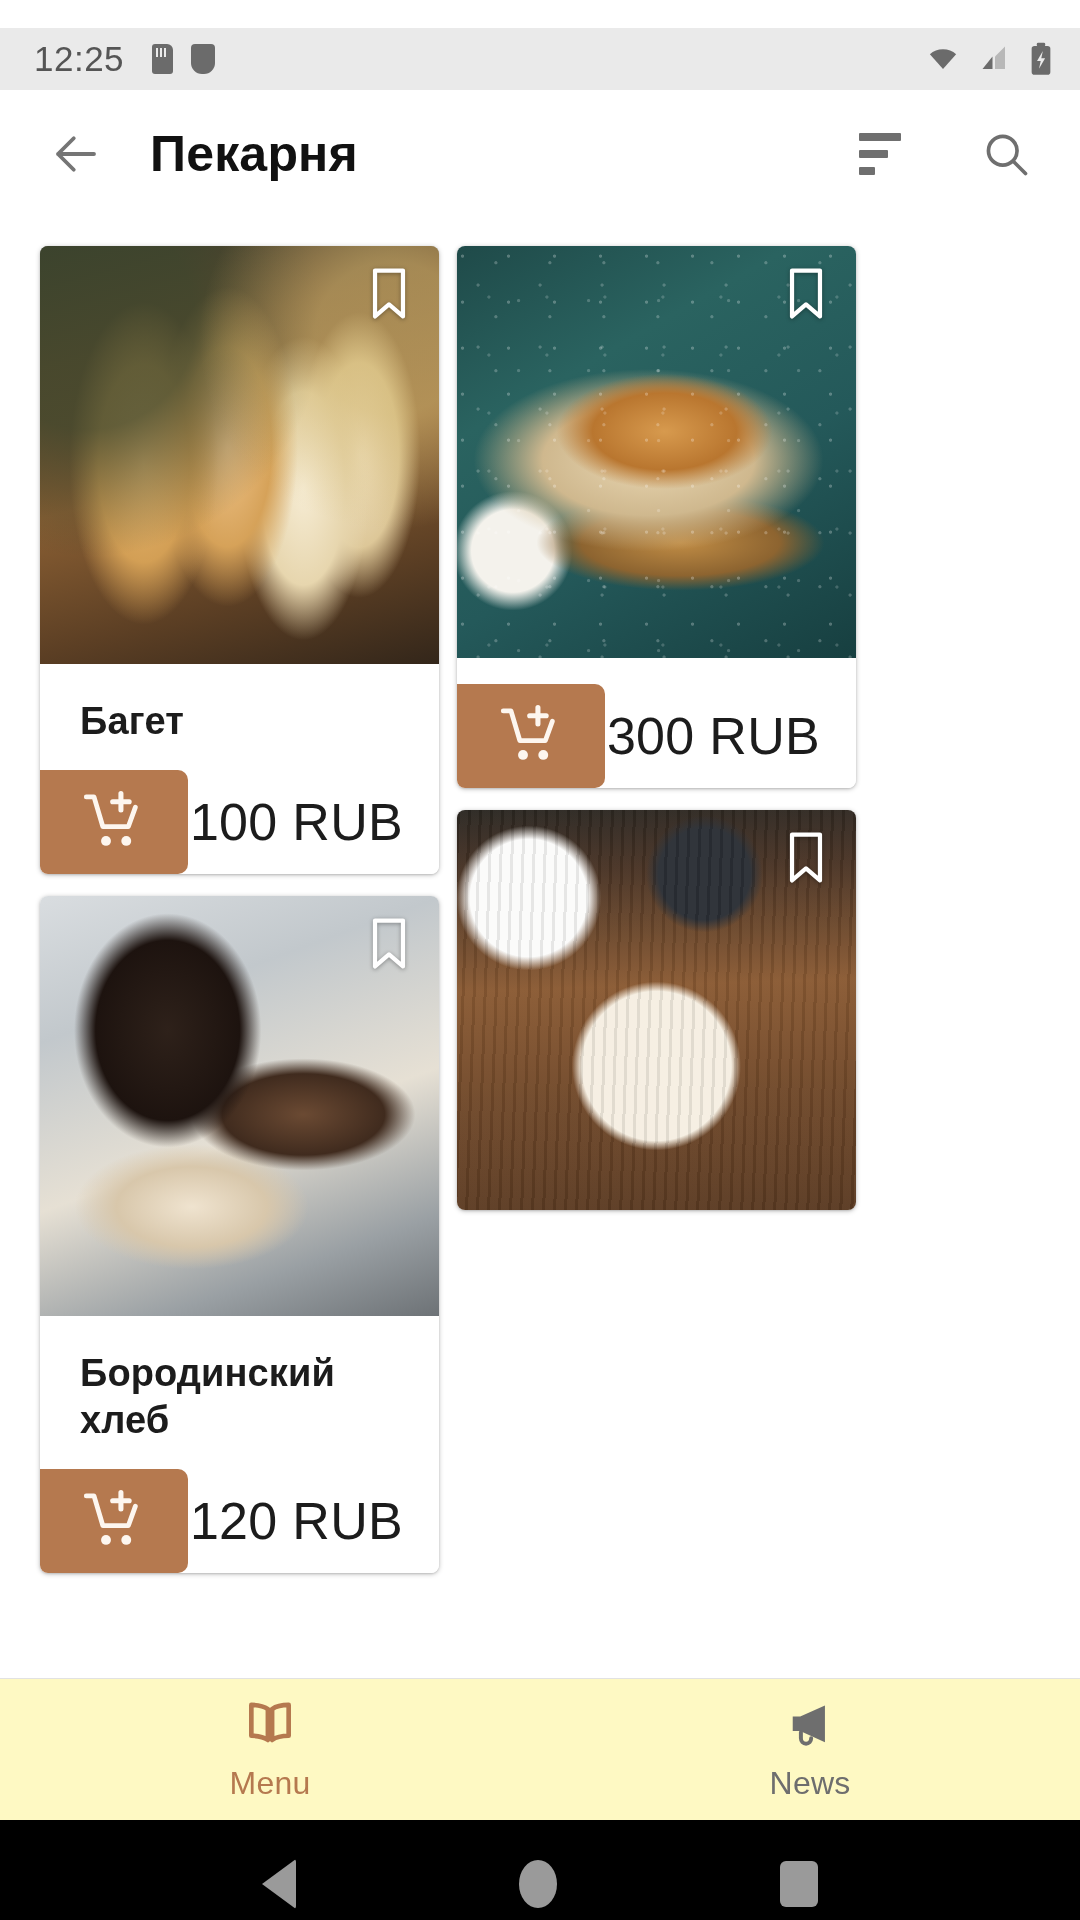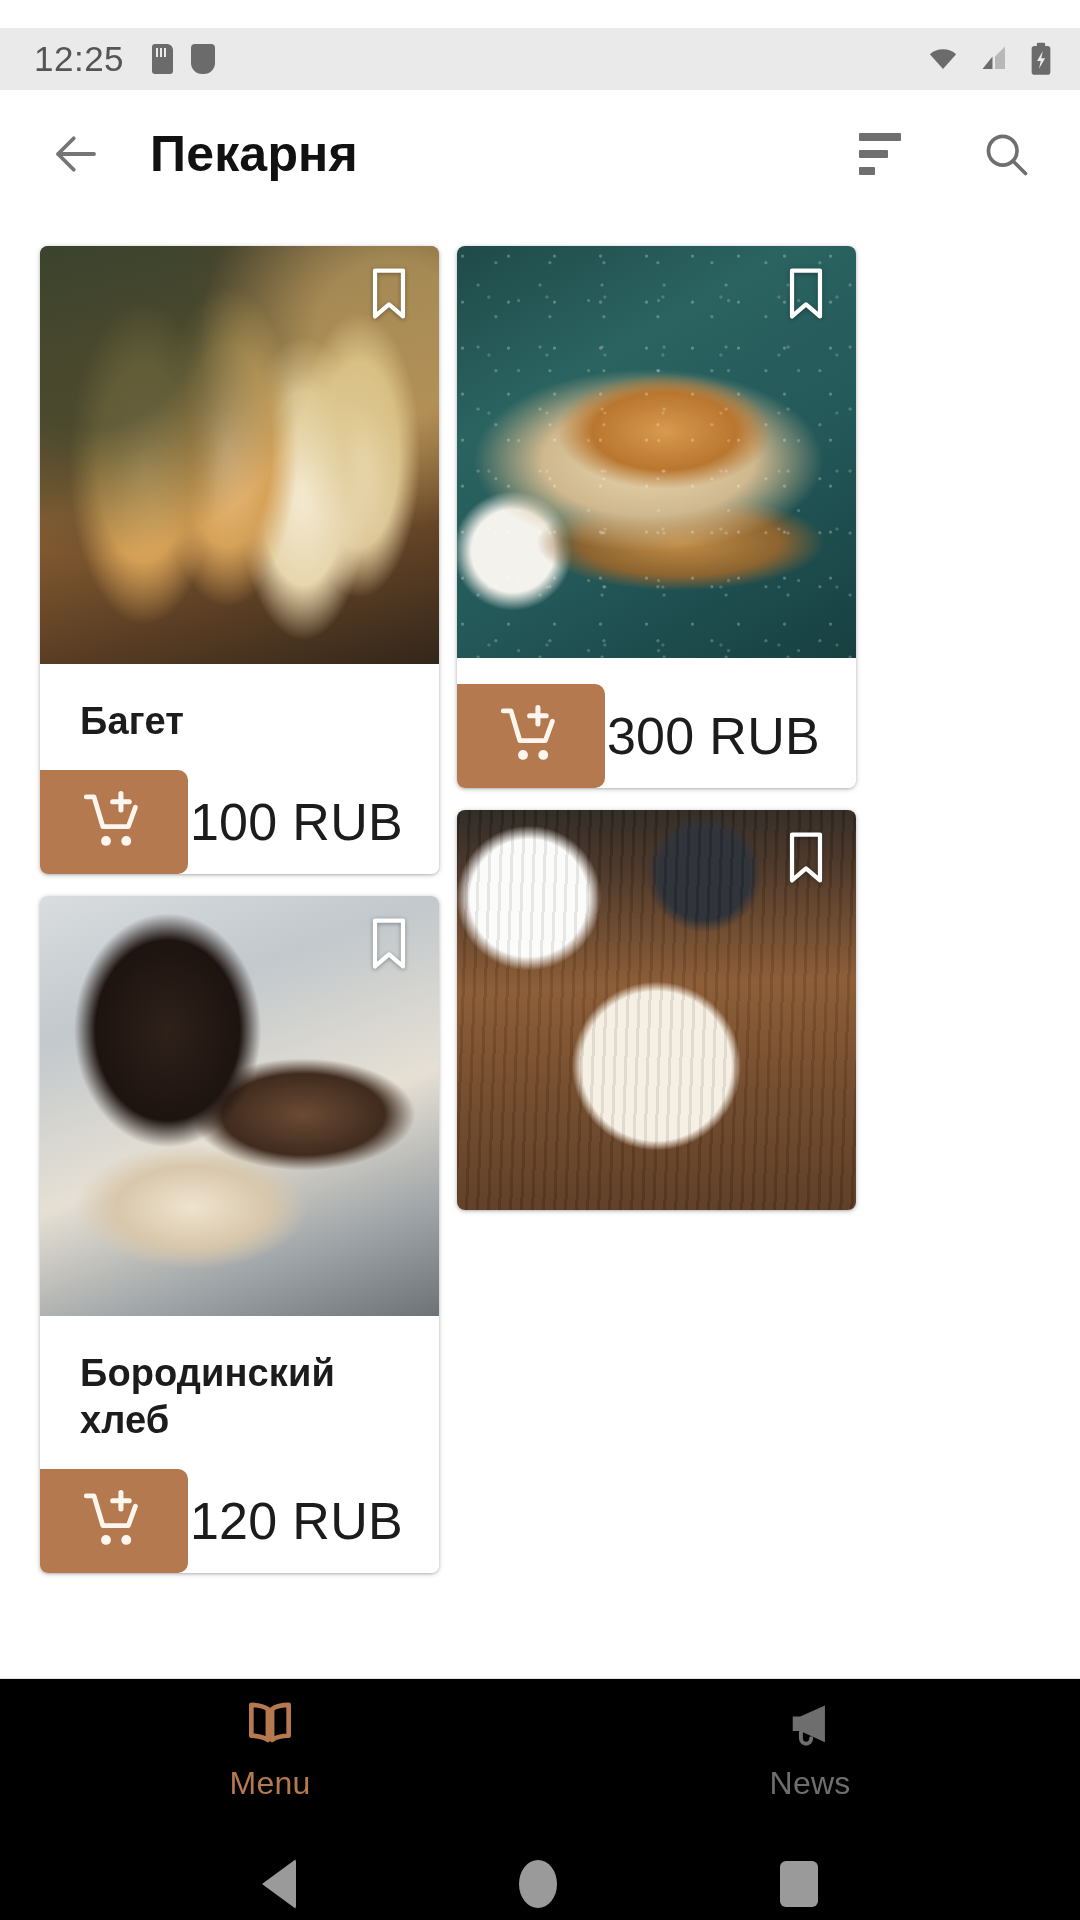--- a/index.html
+++ b/index.html
@@ -247,21 +247,21 @@
     position:absolute; inset:0;
     background: repeating-linear-gradient(92deg,
       rgba(0,0,0,.14) 0 3px, rgba(255,255,255,.05) 3px 11px);
     opacity:.6;
   }
 
   
   .bottom-nav {
     flex: 0 0 142px;
     height: 142px;
-    background: #000000;
+    background: #fef9c3;
     border-top: 1px solid #e2e2e2;
     display: flex;
     align-items: center;
     z-index: 20;
   }
   .nav-item {
     flex: 1;
     display: flex;
     flex-direction: column;
     align-items: center;

